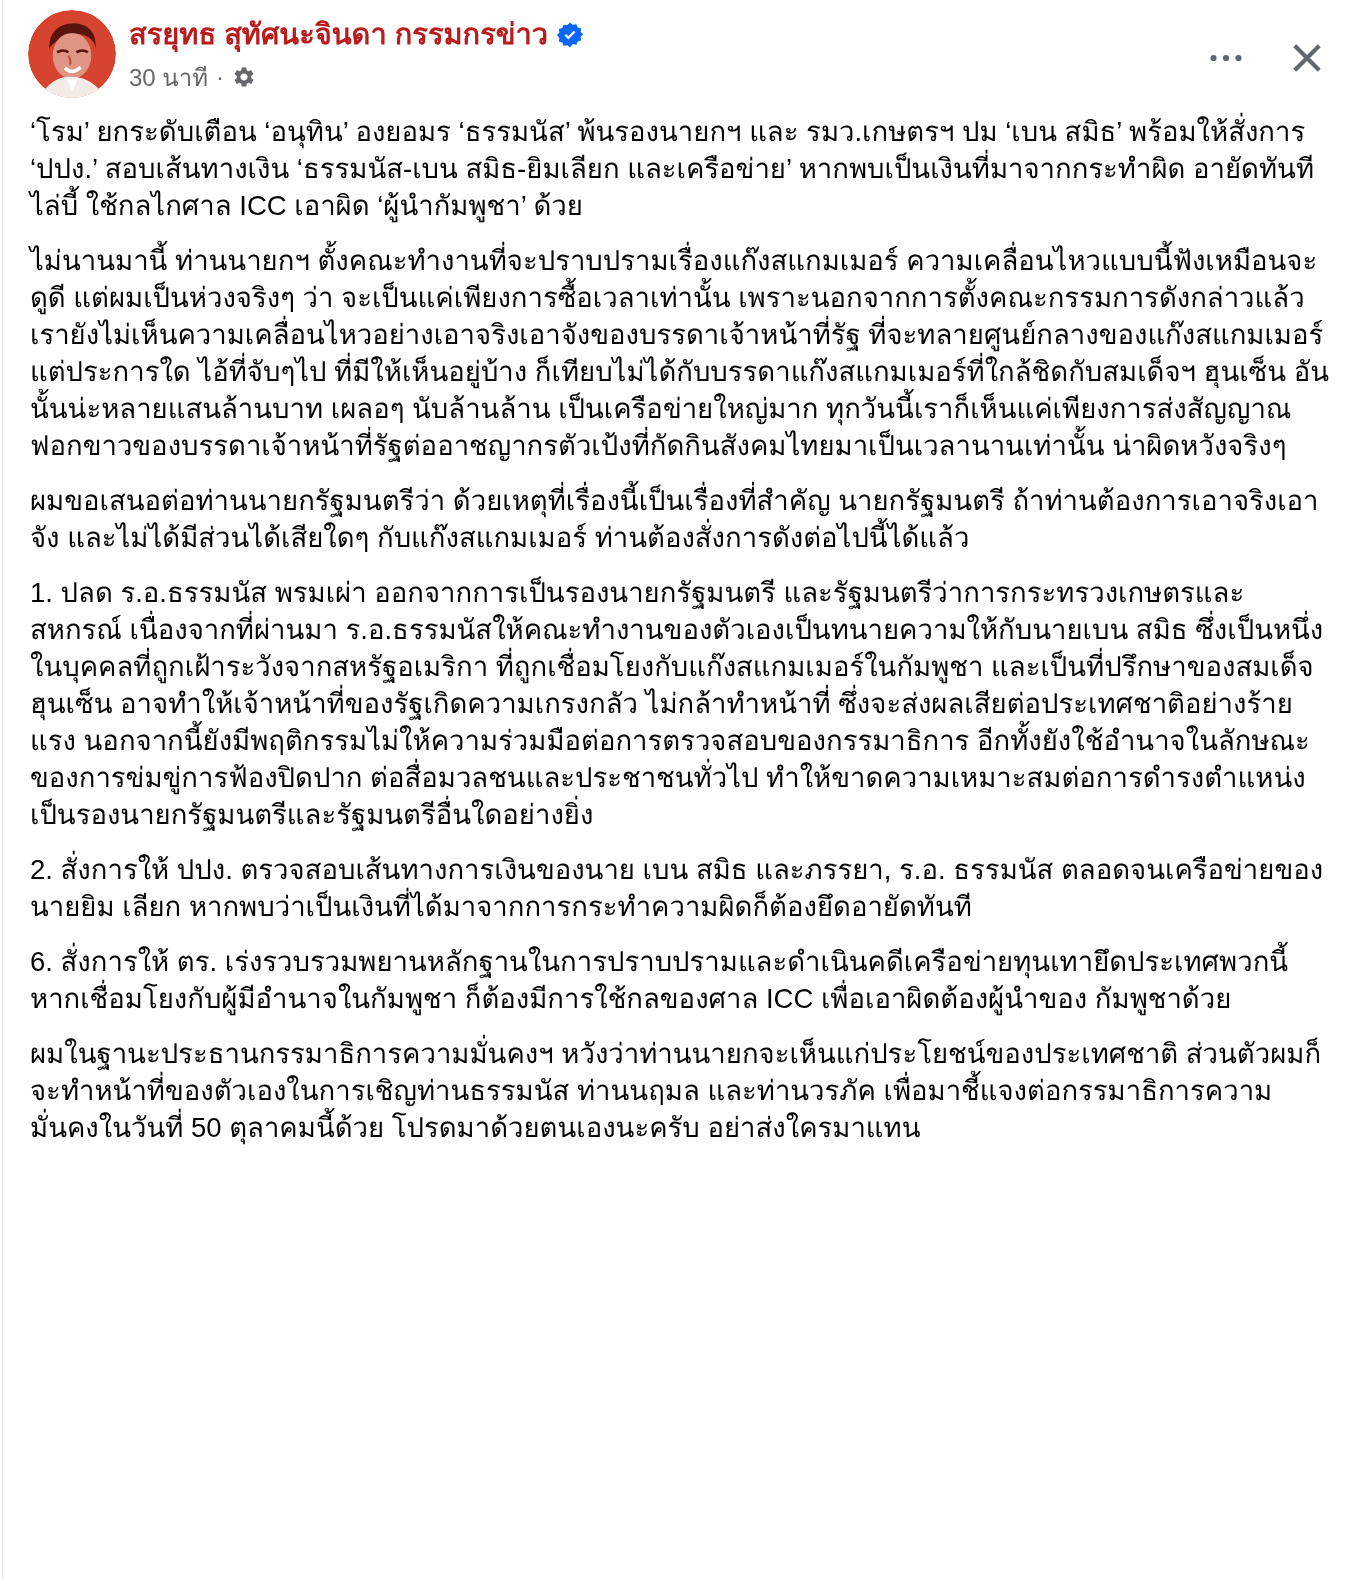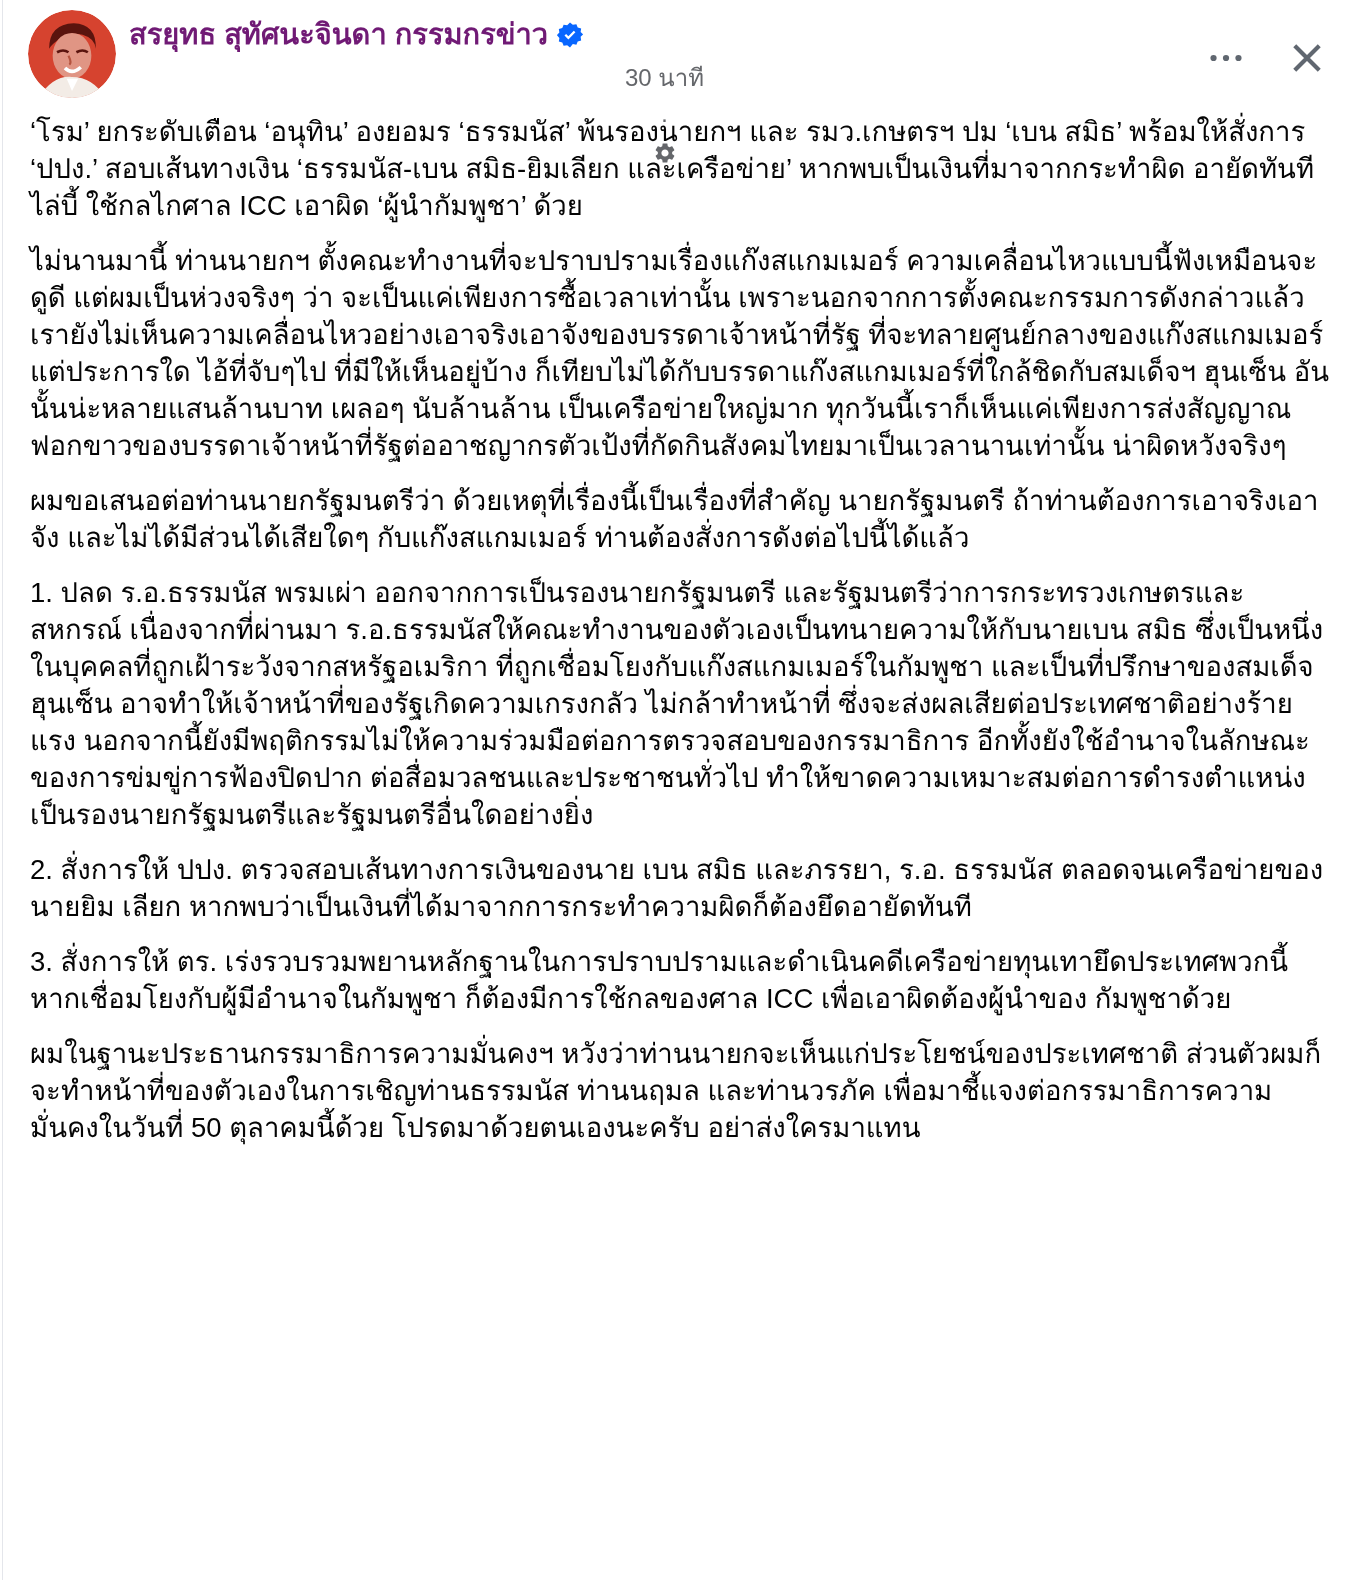--- a/index.html
+++ b/index.html
@@ -39,33 +39,32 @@
     min-width: 0;
   }
   .author-row {
     display: flex;
     align-items: center;
     gap: 9px;
   }
   .author-name {
     font-size: 29px;
     font-weight: 700;
-    color: #701a75;
+    color: #b91c1c;
     line-height: 1.2;
     cursor: pointer;
   }
   .verified-badge { width: 26px; height: 26px; flex: 0 0 auto; margin-top: 2px; }
   .sub-row {
     display: flex;
     align-items: center;
     gap: 8px;
     margin-top: 6px;
     color: #65676b;
     font-size: 24px;
-    flex-direction: column;
   }
   .timestamp { cursor: pointer; }
   .dot-sep { color: #65676b; }
   .gear-icon { width: 24px; height: 24px; display: inline-block; }
   .gear-icon svg { display: block; width: 100%; height: 100%; }
   .header-actions {
     display: flex;
     align-items: center;
     gap: 30px;
     padding-top: 22px;
@@ -144,15 +143,15 @@
     </button>
   </div>
 </header>
 
 <main class="post-body">
     <p>‘โรม’ ยกระดับเตือน ‘อนุทิน’ องยอมร ‘ธรรมนัส’ พ้นรองนายกฯ และ รมว.เกษตรฯ ปม ‘เบน สมิธ’ พร้อมให้สั่งการ ‘ปปง.’ สอบเส้นทางเงิน ‘ธรรมนัส-เบน สมิธ-ยิมเลียก และเครือข่าย’ หากพบเป็นเงินที่มาจากกระทำผิด อายัดทันที ไล่บี้ ใช้กลไกศาล ICC เอาผิด ‘ผู้นำกัมพูชา’ ด้วย</p>
     <p>ไม่นานมานี้ ท่านนายกฯ ตั้งคณะทำงานที่จะปราบปรามเรื่องแก๊งสแกมเมอร์ ความเคลื่อนไหวแบบนี้ฟังเหมือนจะดูดี แต่ผมเป็นห่วงจริงๆ ว่า จะเป็นแค่เพียงการซื้อเวลาเท่านั้น เพราะนอกจากการตั้งคณะกรรมการดังกล่าวแล้ว เรายังไม่เห็นความเคลื่อนไหวอย่างเอาจริงเอาจังของบรรดาเจ้าหน้าที่รัฐ ที่จะทลายศูนย์กลางของแก๊งสแกมเมอร์แต่ประการใด ไอ้ที่จับๆไป ที่มีให้เห็นอยู่บ้าง ก็เทียบไม่ได้กับบรรดาแก๊งสแกมเมอร์ที่ใกล้ชิดกับสมเด็จฯ ฮุนเซ็น อันนั้นน่ะหลายแสนล้านบาท เผลอๆ นับล้านล้าน เป็นเครือข่ายใหญ่มาก ทุกวันนี้เราก็เห็นแค่เพียงการส่งสัญญาณฟอกขาวของบรรดาเจ้าหน้าที่รัฐต่ออาชญากรตัวเป้งที่กัดกินสังคมไทยมาเป็นเวลานานเท่านั้น น่าผิดหวังจริงๆ</p>
     <p>ผมขอเสนอต่อท่านนายกรัฐมนตรีว่า ด้วยเหตุที่เรื่องนี้เป็นเรื่องที่สำคัญ นายกรัฐมนตรี ถ้าท่านต้องการเอาจริงเอาจัง และไม่ได้มีส่วนได้เสียใดๆ กับแก๊งสแกมเมอร์ ท่านต้องสั่งการดังต่อไปนี้ได้แล้ว</p>
     <p>1. ปลด ร.อ.ธรรมนัส พรมเผ่า ออกจากการเป็นรองนายกรัฐมนตรี และรัฐมนตรีว่าการกระทรวงเกษตรและสหกรณ์ เนื่องจากที่ผ่านมา ร.อ.ธรรมนัสให้คณะทำงานของตัวเองเป็นทนายความให้กับนายเบน สมิธ ซึ่งเป็นหนึ่งในบุคคลที่ถูกเฝ้าระวังจากสหรัฐอเมริกา ที่ถูกเชื่อมโยงกับแก๊งสแกมเมอร์ในกัมพูชา และเป็นที่ปรึกษาของสมเด็จฮุนเซ็น อาจทำให้เจ้าหน้าที่ของรัฐเกิดความเกรงกลัว ไม่กล้าทำหน้าที่ ซึ่งจะส่งผลเสียต่อประเทศชาติอย่างร้ายแรง นอกจากนี้ยังมีพฤติกรรมไม่ให้ความร่วมมือต่อการตรวจสอบของกรรมาธิการ อีกทั้งยังใช้อำนาจในลักษณะของการข่มขู่การฟ้องปิดปาก ต่อสื่อมวลชนและประชาชนทั่วไป ทำให้ขาดความเหมาะสมต่อการดำรงตำแหน่งเป็นรองนายกรัฐมนตรีและรัฐมนตรีอื่นใดอย่างยิ่ง</p>
     <p>2. สั่งการให้ ปปง. ตรวจสอบเส้นทางการเงินของนาย เบน สมิธ และภรรยา, ร.อ. ธรรมนัส ตลอดจนเครือข่ายของนายยิม เลียก หากพบว่าเป็นเงินที่ได้มาจากการกระทำความผิดก็ต้องยึดอายัดทันที</p>
-    <p>3. สั่งการให้ ตร. เร่งรวบรวมพยานหลักฐานในการปราบปรามและดำเนินคดีเครือข่ายทุนเทายึดประเทศพวกนี้ หากเชื่อมโยงกับผู้มีอำนาจในกัมพูชา ก็ต้องมีการใช้กลของศาล ICC เพื่อเอาผิดต้องผู้นำของ กัมพูชาด้วย</p>
+    <p>6. สั่งการให้ ตร. เร่งรวบรวมพยานหลักฐานในการปราบปรามและดำเนินคดีเครือข่ายทุนเทายึดประเทศพวกนี้ หากเชื่อมโยงกับผู้มีอำนาจในกัมพูชา ก็ต้องมีการใช้กลของศาล ICC เพื่อเอาผิดต้องผู้นำของ กัมพูชาด้วย</p>
     <p>ผมในฐานะประธานกรรมาธิการความมั่นคงฯ หวังว่าท่านนายกจะเห็นแก่ประโยชน์ของประเทศชาติ ส่วนตัวผมก็จะทำหน้าที่ของตัวเองในการเชิญท่านธรรมนัส ท่านนฤมล และท่านวรภัค เพื่อมาชี้แจงต่อกรรมาธิการความมั่นคงในวันที่ 50 ตุลาคมนี้ด้วย โปรดมาด้วยตนเองนะครับ อย่าส่งใครมาแทน</p>
   </main>
 
 </body></html>

